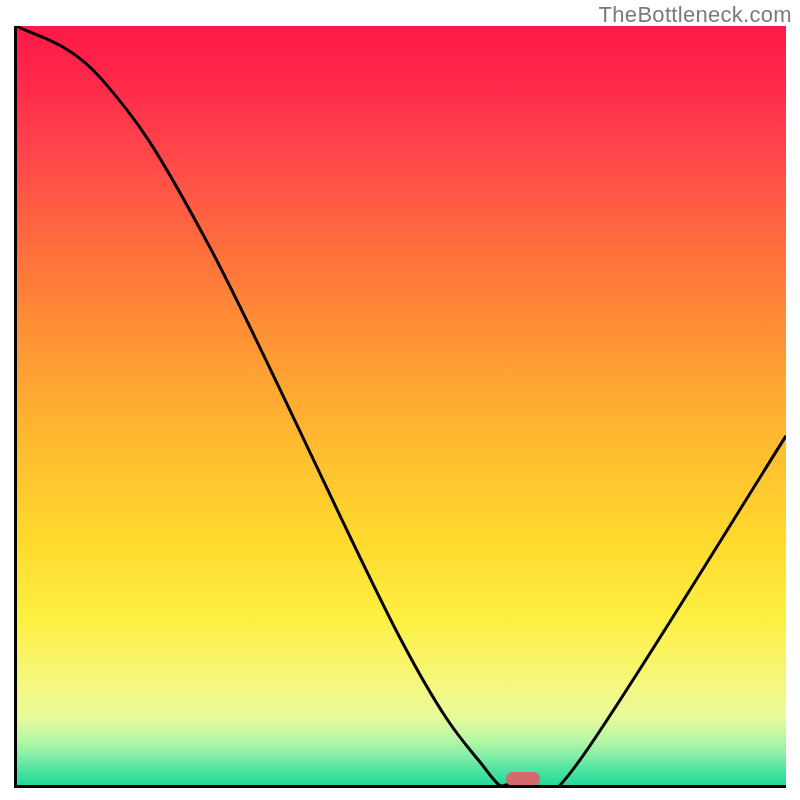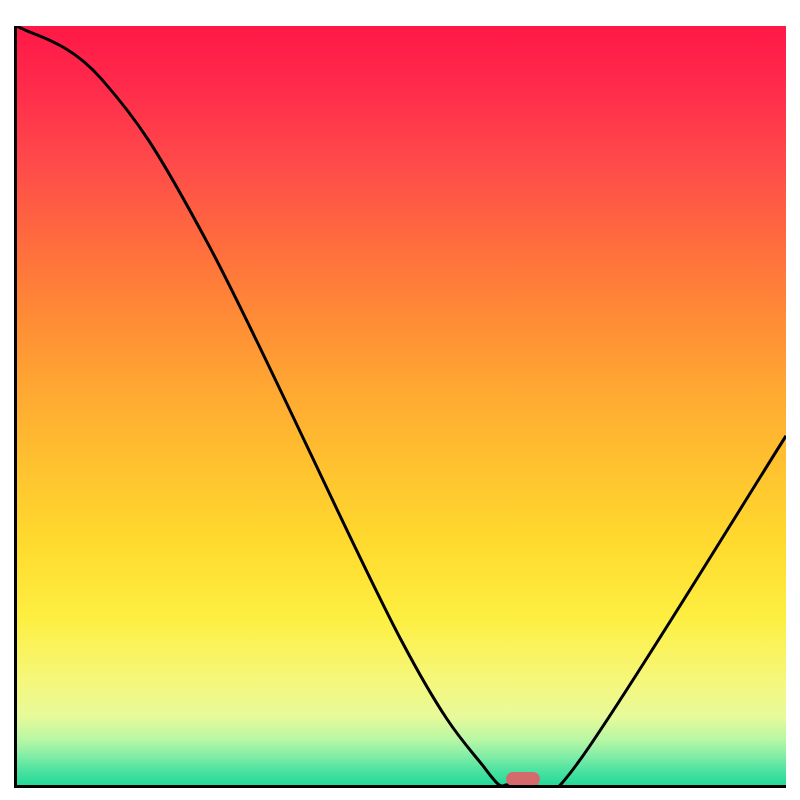--- a/index.html
+++ b/index.html
@@ -66,20 +66,21 @@
     color: #7a7a7a;
     font-size: 22px;
     font-weight: 500;
     letter-spacing: 0.3px;
   }
 </style>
 </head>
 <body>
 
 <div class="chart-wrap">
+  <div class="watermark">TheBottleneck.com</div>
 
   <div class="plot-area">
     <svg class="line" viewBox="0 0 772 762" preserveAspectRatio="none">
       <path id="series-path" d="M 0 0 C 15.2856 9.601199999999984, 50.18 13.563599999999916, 84.92 53.33999999999992 C 119.66 93.11639999999991, 138.8056 119.4816, 193 220.98000000000002 C 247.1944 322.4784, 335.9744 522.5796, 386 617.22 C 436.0256 711.8604, 451.4656 720.6996, 470.92 746.76 C 490.37440000000004 772.8204, 485.7424 759.2568, 494.08 762 C 502.4176 764.7432, 504.7336 766.1148000000001, 517.24 762 C 529.7464 757.8851999999999, 517.7031999999999 802.2336, 563.56 739.14 C 609.4168 676.0464, 734.4808 470.45879999999994, 772 411.47999999999996" fill="none" stroke="#000000" stroke-width="3"></path>
     </svg>
     <div class="marker" id="marker" style="left: 488.66px; bottom: -1px; background: rgb(213, 106, 109);"></div>
   </div>
 </div>
 
 </body></html>

